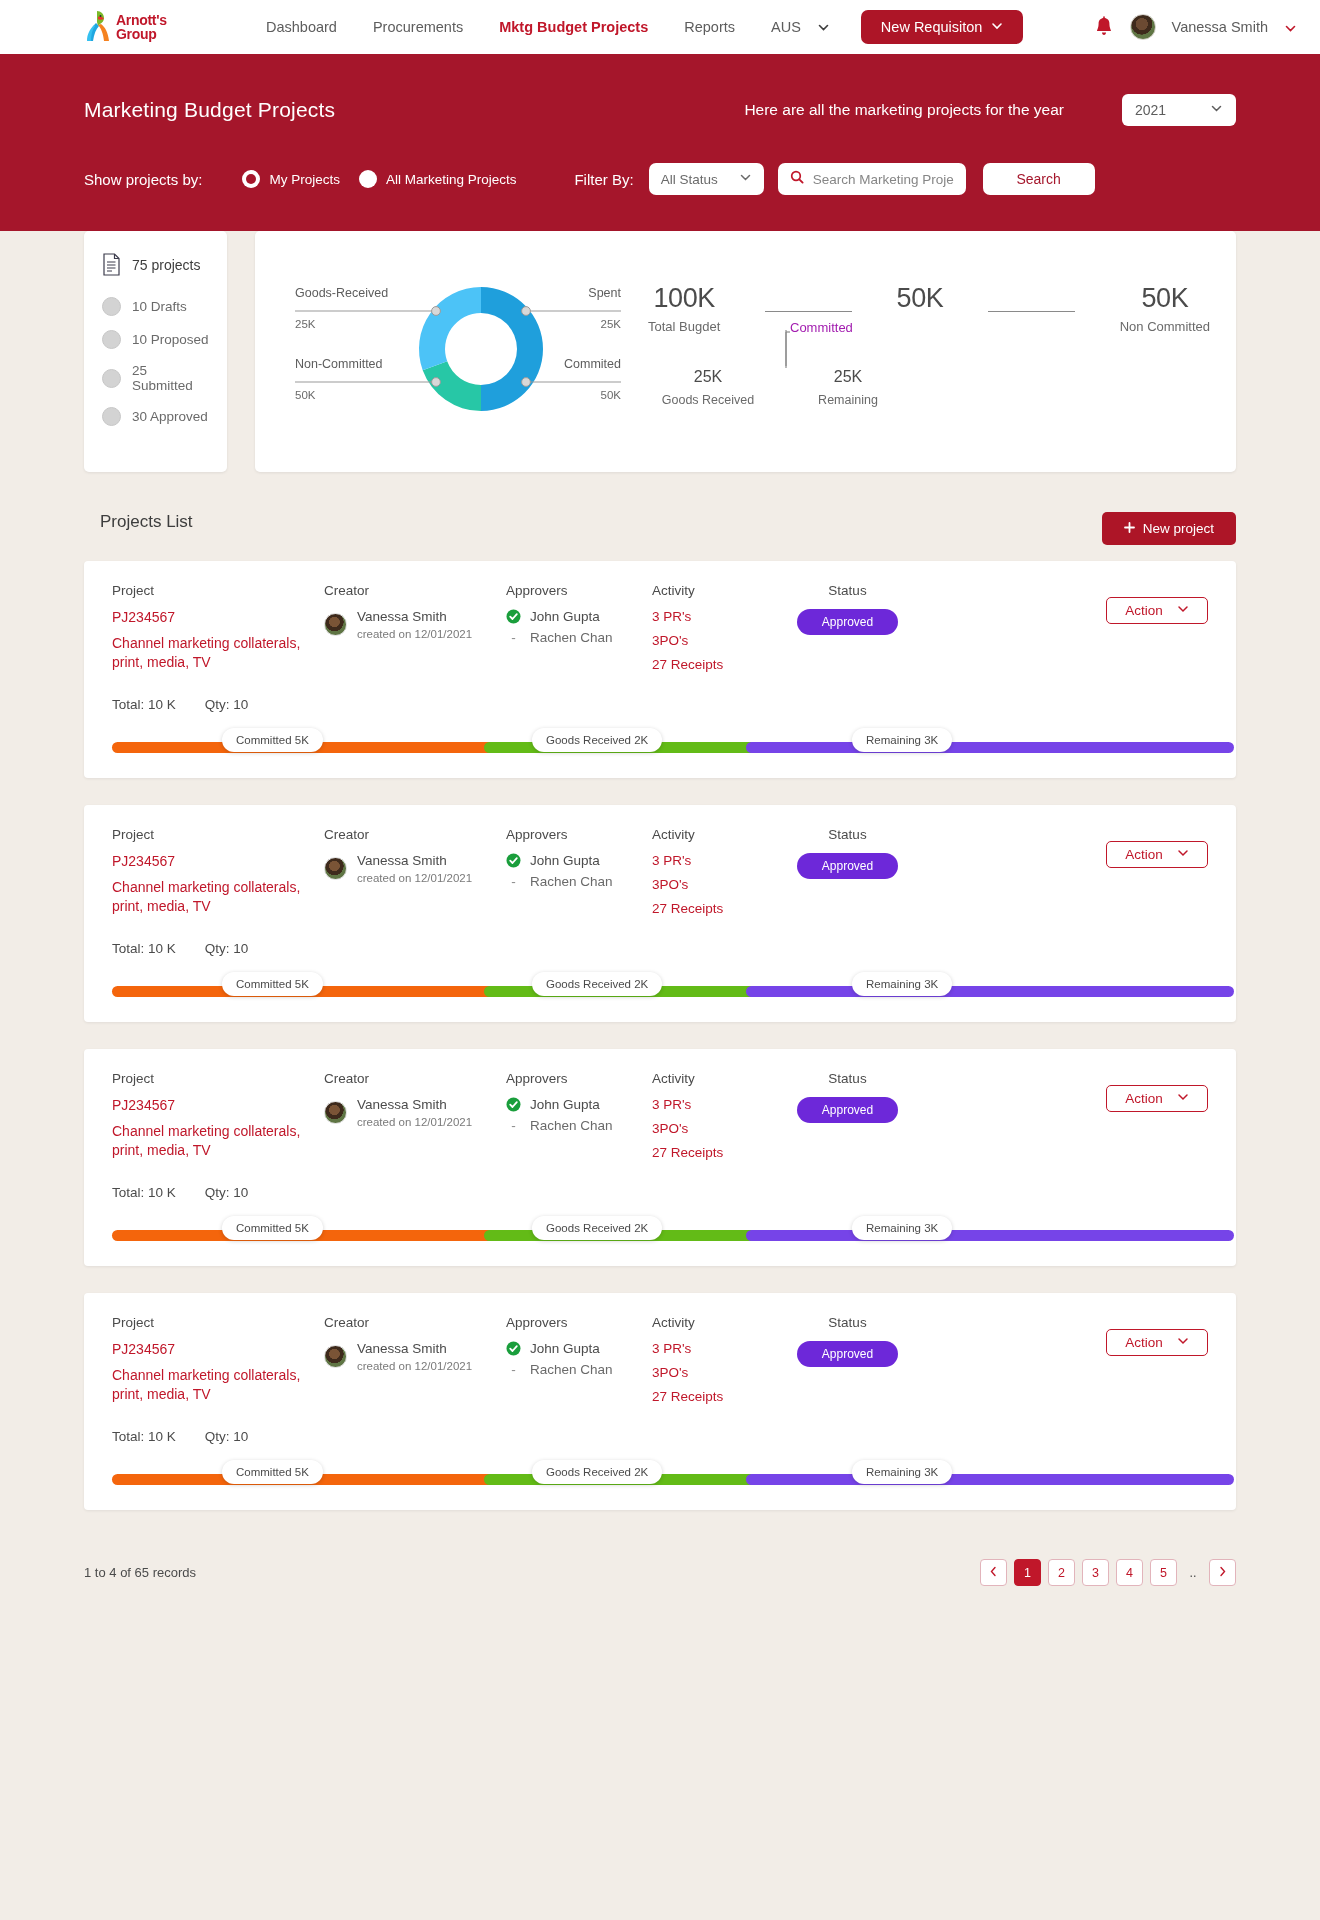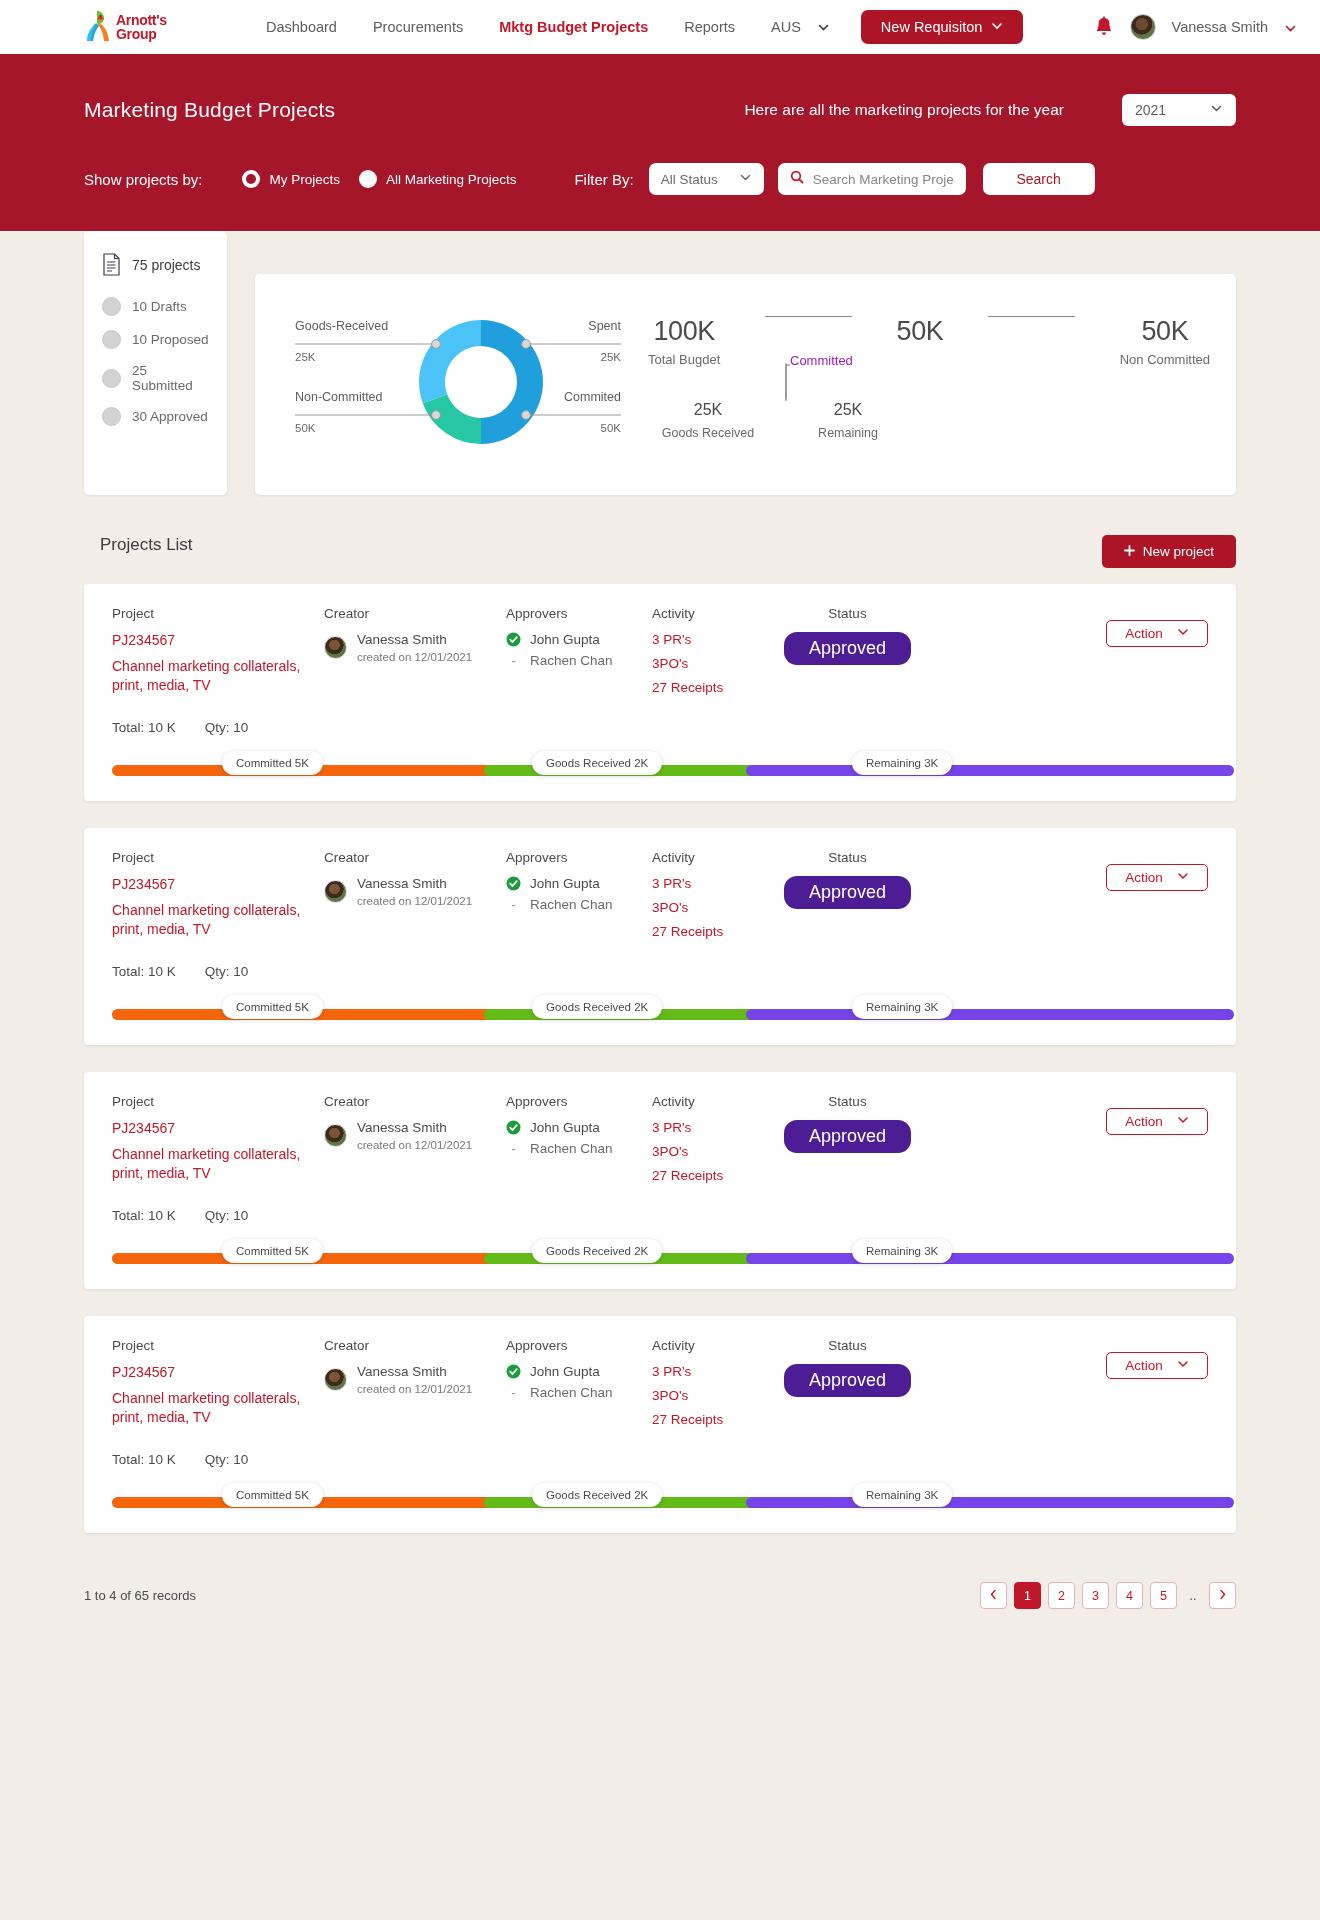--- a/index.html
+++ b/index.html
@@ -122,25 +122,25 @@
   .doc-icon { width: 19px; height: 23px; flex: none; }
   .summary-head-text { font-size: 14px; color: #3d3d3d; }
   .summary-item { display: flex; align-items: center; gap: 11px; margin-bottom: 14px; }
   .summary-item:last-child { margin-bottom: 0; }
   .dot {
     width: 19px; height: 19px; border-radius: 50%;
     background: #d3d3d3; border: 1px solid #c7c7c7; flex: none;
   }
   .summary-item-text { font-size: 13.5px; color: #6a6a6a; }
 
-  .fin-card { flex: 1; padding: 16px 26px; display: flex; margin-top: 43px; }
+  .fin-card { flex: 1; padding: 26px 26px; display: flex; }
   .donut-wrap { width: 345px; position: relative; flex: none; }
   .stats { flex: 1; padding-left: 22px; padding-top: 26px; }
 
-  .stats-top { display: flex; align-items: flex-start; justify-content: space-between; gap: 33px; }
+  .stats-top { display: flex; align-items: flex-end; justify-content: space-between; gap: 33px; }
   .stat-block { text-align: center; }
   .stat-value { font-size: 27px; color: #4b4b4b; font-weight: normal; letter-spacing: -.4px; }
   .stat-label { font-size: 13px; color: #6a6a6a; margin-top: 5px; }
   .stat-rule { flex: 1; height: 1px; background: #8a8a8a; margin: 0 12px; margin-bottom: 22px; }
 
   
   .list-head { display: flex; margin: 40px 0 16px 16px; }
   .list-title { font-size: 17px; color: #3d3d3d; }
   .btn-new-project {
     margin-left: auto; background: #ad1527; color: #fff; border: none;
@@ -170,22 +170,22 @@
     background: radial-gradient(circle at 45% 38%, #7a5436 0 30%, #3e2a1c 31% 52%, #5f7544 53% 100%);
     border: 1px solid #ddd;
   }
   .creator-name { font-size: 13.5px; color: #4b4b4b; line-height: 1.25; }
   .creator-date { font-size: 11.5px; color: #7a7a7a; margin-top: 2px; }
   .approver-row { display: flex; align-items: center; gap: 9px; margin-bottom: 6px; font-size: 13.5px; color: #4b4b4b;}
   .check-icon { width: 15px; height: 15px; flex: none; }
   .dash-icon { width: 15px; text-align: center; color: #8a8a8a; flex: none; }
   .activity-item { font-size: 13.5px; color: #c0172a; margin-bottom: 9px; }
   .badge {
-    display: inline-block; background: #4c1d95; color: #fff;
-    border-radius: 13px; padding: 6px 25px; font-size: 18px;
+    display: inline-block; background: #6d28d9; color: #fff;
+    border-radius: 13px; padding: 6px 25px; font-size: 12px;
   }
   .btn-action {
     background: #fff; color: #c0172a; border: 1px solid #c0172a;
     border-radius: 5px; height: 27px; width: 102px; font-size: 13.5px;
     cursor: pointer; display: flex; align-items: center; justify-content: center; gap: 14px;
     font-family: "Liberation Sans", sans-serif;
   }
   .totals { display: flex; gap: 29px; margin-top: 16px; }
   .total-text { font-size: 13.5px; color: #4b4b4b; }
 

